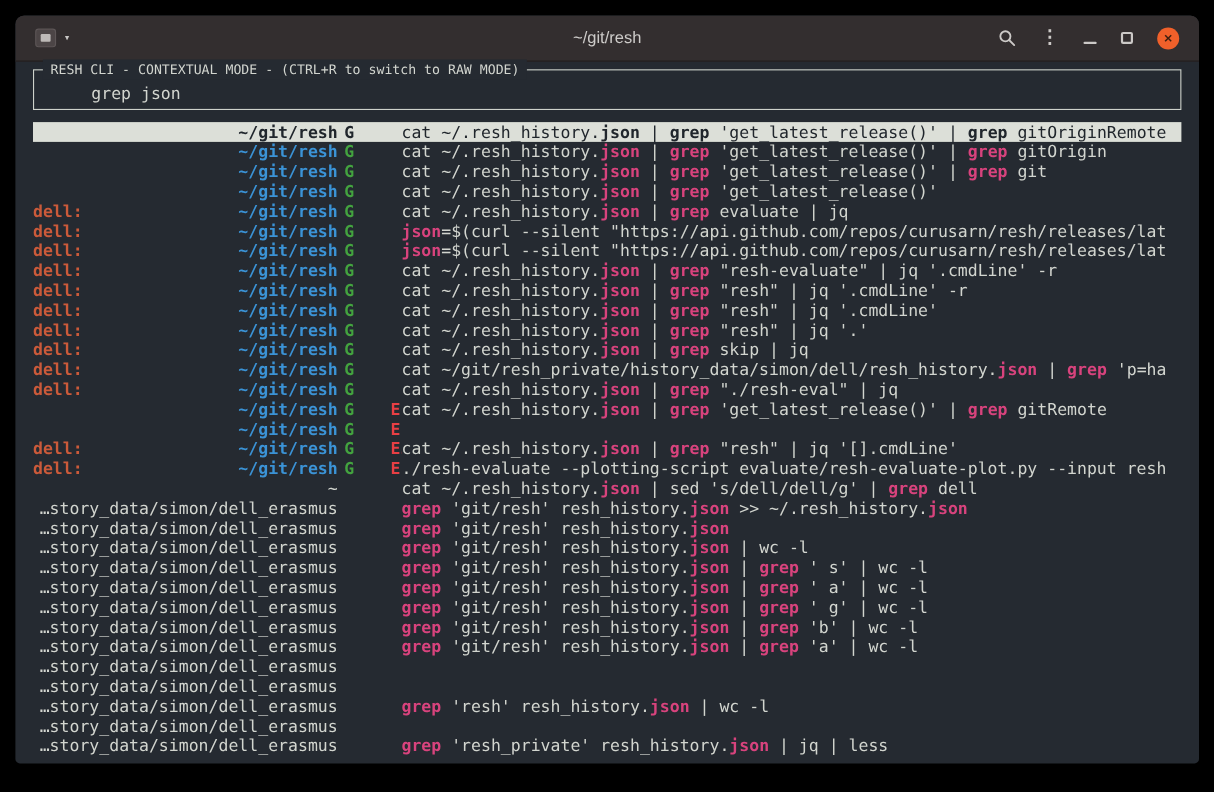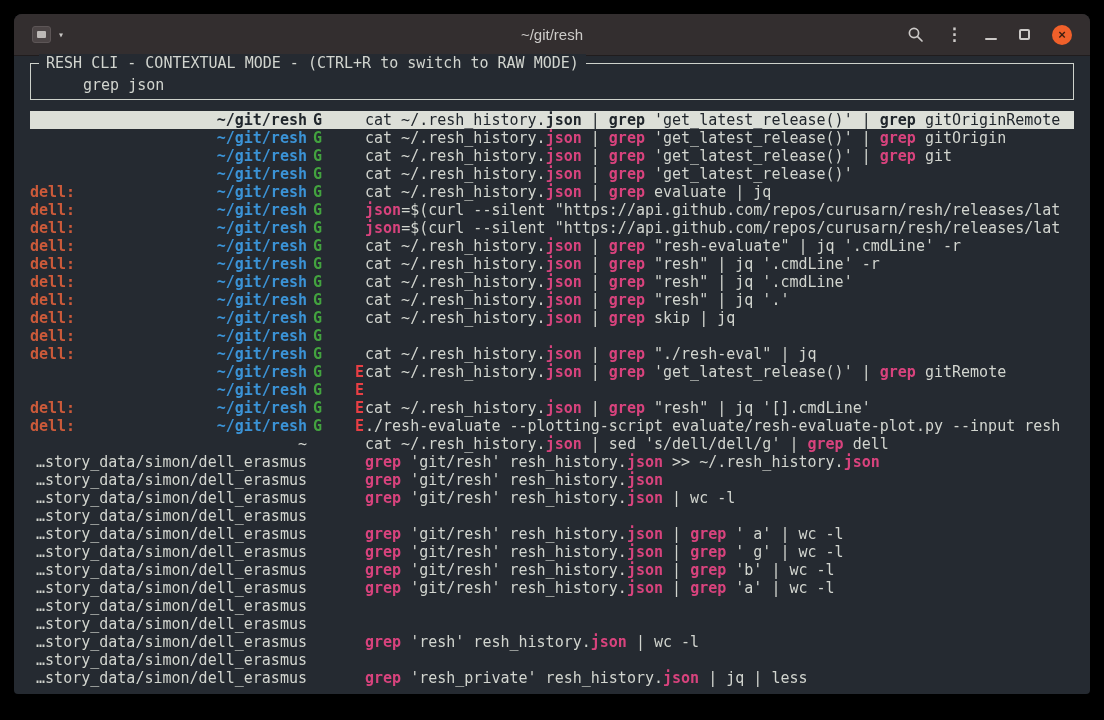--- a/index.html
+++ b/index.html
@@ -44,21 +44,21 @@
   
   .term { height:638px; padding:3px 16px 0; }
   .query-box {
     position:relative; margin-top:4px;
     border:1px solid var(--box_border, #ced2cb);
     padding:12px 8px 5px;
   }
   .legend {
     position:absolute; top:-10px; left:8px;
     background: var(--term_bg, #252a31);
-    padding:0 7px; font-size:15px; line-height:18px;
+    padding:0 7px; font-size:12px; line-height:18px;
     color: var(--fg, #d2d5cf); white-space:pre;
   }
   .query { font-size:15px; line-height:18px; color: var(--fg, #d2d5cf); white-space:pre;margin-left:44px; }
   .rows { margin-top:11px; }
   .hrow {
     display:flex; height:18px; line-height:18px; font-size:15px;
     color: var(--fg, #d2d5cf); white-space:pre; overflow:hidden;
   }
   .c1 { width:277px; display:flex; justify-content:space-between; overflow:hidden; flex:none; }
   .host { color: var(--orange, #cb5a3a); font-weight: bold; }
@@ -111,31 +111,31 @@
         <div class="hrow"><div class="c1"><span class="host"></span><span class="dir repo">~/git/resh</span></div><div class="flags"><span class="f-g">G</span></div><div class="cmd">cat ~/.resh_history.<span class="m">json</span> | <span class="m">grep</span> 'get_latest_release()' | <span class="m">grep</span> git</div></div>
         <div class="hrow"><div class="c1"><span class="host"></span><span class="dir repo">~/git/resh</span></div><div class="flags"><span class="f-g">G</span></div><div class="cmd">cat ~/.resh_history.<span class="m">json</span> | <span class="m">grep</span> 'get_latest_release()'</div></div>
         <div class="hrow"><div class="c1"><span class="host">dell:</span><span class="dir repo">~/git/resh</span></div><div class="flags"><span class="f-g">G</span></div><div class="cmd">cat ~/.resh_history.<span class="m">json</span> | <span class="m">grep</span> evaluate | jq</div></div>
         <div class="hrow"><div class="c1"><span class="host">dell:</span><span class="dir repo">~/git/resh</span></div><div class="flags"><span class="f-g">G</span></div><div class="cmd"><span class="m">json</span>=$(curl --silent "https://api.github.com/repos/curusarn/resh/releases/lat</div></div>
         <div class="hrow"><div class="c1"><span class="host">dell:</span><span class="dir repo">~/git/resh</span></div><div class="flags"><span class="f-g">G</span></div><div class="cmd"><span class="m">json</span>=$(curl --silent "https://api.github.com/repos/curusarn/resh/releases/lat</div></div>
         <div class="hrow"><div class="c1"><span class="host">dell:</span><span class="dir repo">~/git/resh</span></div><div class="flags"><span class="f-g">G</span></div><div class="cmd">cat ~/.resh_history.<span class="m">json</span> | <span class="m">grep</span> "resh-evaluate" | jq '.cmdLine' -r</div></div>
         <div class="hrow"><div class="c1"><span class="host">dell:</span><span class="dir repo">~/git/resh</span></div><div class="flags"><span class="f-g">G</span></div><div class="cmd">cat ~/.resh_history.<span class="m">json</span> | <span class="m">grep</span> "resh" | jq '.cmdLine' -r</div></div>
         <div class="hrow"><div class="c1"><span class="host">dell:</span><span class="dir repo">~/git/resh</span></div><div class="flags"><span class="f-g">G</span></div><div class="cmd">cat ~/.resh_history.<span class="m">json</span> | <span class="m">grep</span> "resh" | jq '.cmdLine'</div></div>
         <div class="hrow"><div class="c1"><span class="host">dell:</span><span class="dir repo">~/git/resh</span></div><div class="flags"><span class="f-g">G</span></div><div class="cmd">cat ~/.resh_history.<span class="m">json</span> | <span class="m">grep</span> "resh" | jq '.'</div></div>
         <div class="hrow"><div class="c1"><span class="host">dell:</span><span class="dir repo">~/git/resh</span></div><div class="flags"><span class="f-g">G</span></div><div class="cmd">cat ~/.resh_history.<span class="m">json</span> | <span class="m">grep</span> skip | jq</div></div>
-        <div class="hrow"><div class="c1"><span class="host">dell:</span><span class="dir repo">~/git/resh</span></div><div class="flags"><span class="f-g">G</span></div></div>
+        <div class="hrow"><div class="c1"><span class="host">dell:</span><span class="dir repo">~/git/resh</span></div><div class="flags"><span class="f-g">G</span></div><div class="cmd">cat ~/git/resh_private/history_data/simon/dell/resh_history.<span class="m">json</span> | <span class="m">grep</span> 'p=ha</div></div>
         <div class="hrow"><div class="c1"><span class="host">dell:</span><span class="dir repo">~/git/resh</span></div><div class="flags"><span class="f-g">G</span></div><div class="cmd">cat ~/.resh_history.<span class="m">json</span> | <span class="m">grep</span> "./resh-eval" | jq</div></div>
         <div class="hrow"><div class="c1"><span class="host"></span><span class="dir repo">~/git/resh</span></div><div class="flags"><span class="f-g">G</span> <span class="f-e">E1</span></div><div class="cmd">cat ~/.resh_history.<span class="m">json</span> | <span class="m">grep</span> 'get_latest_release()' | <span class="m">grep</span> gitRemote</div></div>
         <div class="hrow"><div class="c1"><span class="host"></span><span class="dir repo">~/git/resh</span></div><div class="flags"><span class="f-g">G</span> <span class="f-e">E1</span></div></div>
         <div class="hrow"><div class="c1"><span class="host">dell:</span><span class="dir repo">~/git/resh</span></div><div class="flags"><span class="f-g">G</span> <span class="f-e">E5</span></div><div class="cmd">cat ~/.resh_history.<span class="m">json</span> | <span class="m">grep</span> "resh" | jq '[].cmdLine'</div></div>
         <div class="hrow"><div class="c1"><span class="host">dell:</span><span class="dir repo">~/git/resh</span></div><div class="flags"><span class="f-g">G</span> <span class="f-e">E1</span></div><div class="cmd">./resh-evaluate --plotting-script evaluate/resh-evaluate-plot.py --input resh</div></div>
         <div class="hrow"><div class="c1"><span class="host"></span><span class="dir">~</span></div><div class="flags"></div><div class="cmd">cat ~/.resh_history.<span class="m">json</span> | sed 's/dell/dell/g' | <span class="m">grep</span> dell</div></div>
         <div class="hrow"><div class="c1"><span class="host"></span><span class="dir">…story_data/simon/dell_erasmus</span></div><div class="flags"></div><div class="cmd"><span class="m">grep</span> 'git/resh' resh_history.<span class="m">json</span> &gt;&gt; ~/.resh_history.<span class="m">json</span></div></div>
         <div class="hrow"><div class="c1"><span class="host"></span><span class="dir">…story_data/simon/dell_erasmus</span></div><div class="flags"></div><div class="cmd"><span class="m">grep</span> 'git/resh' resh_history.<span class="m">json</span></div></div>
         <div class="hrow"><div class="c1"><span class="host"></span><span class="dir">…story_data/simon/dell_erasmus</span></div><div class="flags"></div><div class="cmd"><span class="m">grep</span> 'git/resh' resh_history.<span class="m">json</span> | wc -l</div></div>
-        <div class="hrow"><div class="c1"><span class="host"></span><span class="dir">…story_data/simon/dell_erasmus</span></div><div class="flags"></div></div>
+        <div class="hrow"><div class="c1"><span class="host"></span><span class="dir">…story_data/simon/dell_erasmus</span></div><div class="flags"></div><div class="cmd"><span class="m">grep</span> 'git/resh' resh_history.<span class="m">json</span> | <span class="m">grep</span> ' s' | wc -l</div></div>
         <div class="hrow"><div class="c1"><span class="host"></span><span class="dir">…story_data/simon/dell_erasmus</span></div><div class="flags"></div><div class="cmd"><span class="m">grep</span> 'git/resh' resh_history.<span class="m">json</span> | <span class="m">grep</span> ' a' | wc -l</div></div>
         <div class="hrow"><div class="c1"><span class="host"></span><span class="dir">…story_data/simon/dell_erasmus</span></div><div class="flags"></div><div class="cmd"><span class="m">grep</span> 'git/resh' resh_history.<span class="m">json</span> | <span class="m">grep</span> ' g' | wc -l</div></div>
         <div class="hrow"><div class="c1"><span class="host"></span><span class="dir">…story_data/simon/dell_erasmus</span></div><div class="flags"></div><div class="cmd"><span class="m">grep</span> 'git/resh' resh_history.<span class="m">json</span> | <span class="m">grep</span> 'b' | wc -l</div></div>
         <div class="hrow"><div class="c1"><span class="host"></span><span class="dir">…story_data/simon/dell_erasmus</span></div><div class="flags"></div><div class="cmd"><span class="m">grep</span> 'git/resh' resh_history.<span class="m">json</span> | <span class="m">grep</span> 'a' | wc -l</div></div>
         <div class="hrow"><div class="c1"><span class="host"></span><span class="dir">…story_data/simon/dell_erasmus</span></div><div class="flags"></div></div>
         <div class="hrow"><div class="c1"><span class="host"></span><span class="dir">…story_data/simon/dell_erasmus</span></div><div class="flags"></div></div>
         <div class="hrow"><div class="c1"><span class="host"></span><span class="dir">…story_data/simon/dell_erasmus</span></div><div class="flags"></div><div class="cmd"><span class="m">grep</span> 'resh' resh_history.<span class="m">json</span> | wc -l</div></div>
         <div class="hrow"><div class="c1"><span class="host"></span><span class="dir">…story_data/simon/dell_erasmus</span></div><div class="flags"></div></div>
         <div class="hrow"><div class="c1"><span class="host"></span><span class="dir">…story_data/simon/dell_erasmus</span></div><div class="flags"></div><div class="cmd"><span class="m">grep</span> 'resh_private' resh_history.<span class="m">json</span> | jq | less</div></div>
       </div>

